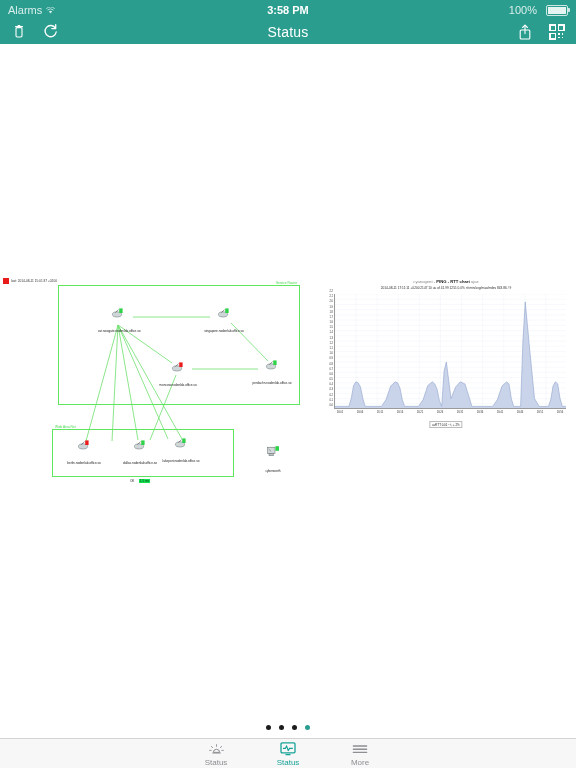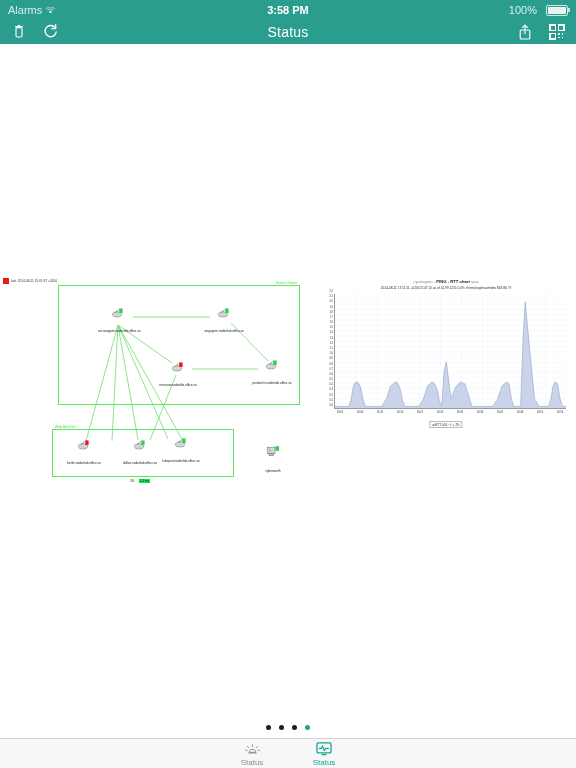--- a/index.html
+++ b/index.html
@@ -560,13 +560,25 @@
   <div class="tab active">
     <div class="tab-icon">
       <svg width="18" height="16" viewBox="0 0 18 16">
           <rect x="2" y="1.8" width="14" height="10" rx="1.1" fill="none" stroke="currentColor" stroke-width="1.3"></rect>
           <path d="M4.4 7.4 L6.4 7.4 L7.6 4.8 L9.2 9.6 L10.6 7.4 L13.4 7.4" fill="none" stroke="currentColor" stroke-width="1.1" stroke-linejoin="round" stroke-linecap="round"></path>
           <rect x="6.4" y="13" width="5.2" height="1.2" rx="0.5" fill="currentColor"></rect>
         </svg>
     </div>
     <div class="tab-label">Status</div>
   </div>
+  <div class="tab">
+    <div class="tab-icon">
+      <svg width="18" height="14" viewBox="0 0 18 14">
+          <g stroke="currentColor" stroke-width="1.4" stroke-linecap="round">
+            <line x1="2.4" y1="4" x2="15.6" y2="4"></line>
+            <line x1="2.4" y1="7.2" x2="15.6" y2="7.2"></line>
+            <line x1="2.4" y1="10.4" x2="15.6" y2="10.4"></line>
+          </g>
+        </svg>
+    </div>
+    <div class="tab-label">More</div>
+  </div>
 </div>
 
 </body></html>

